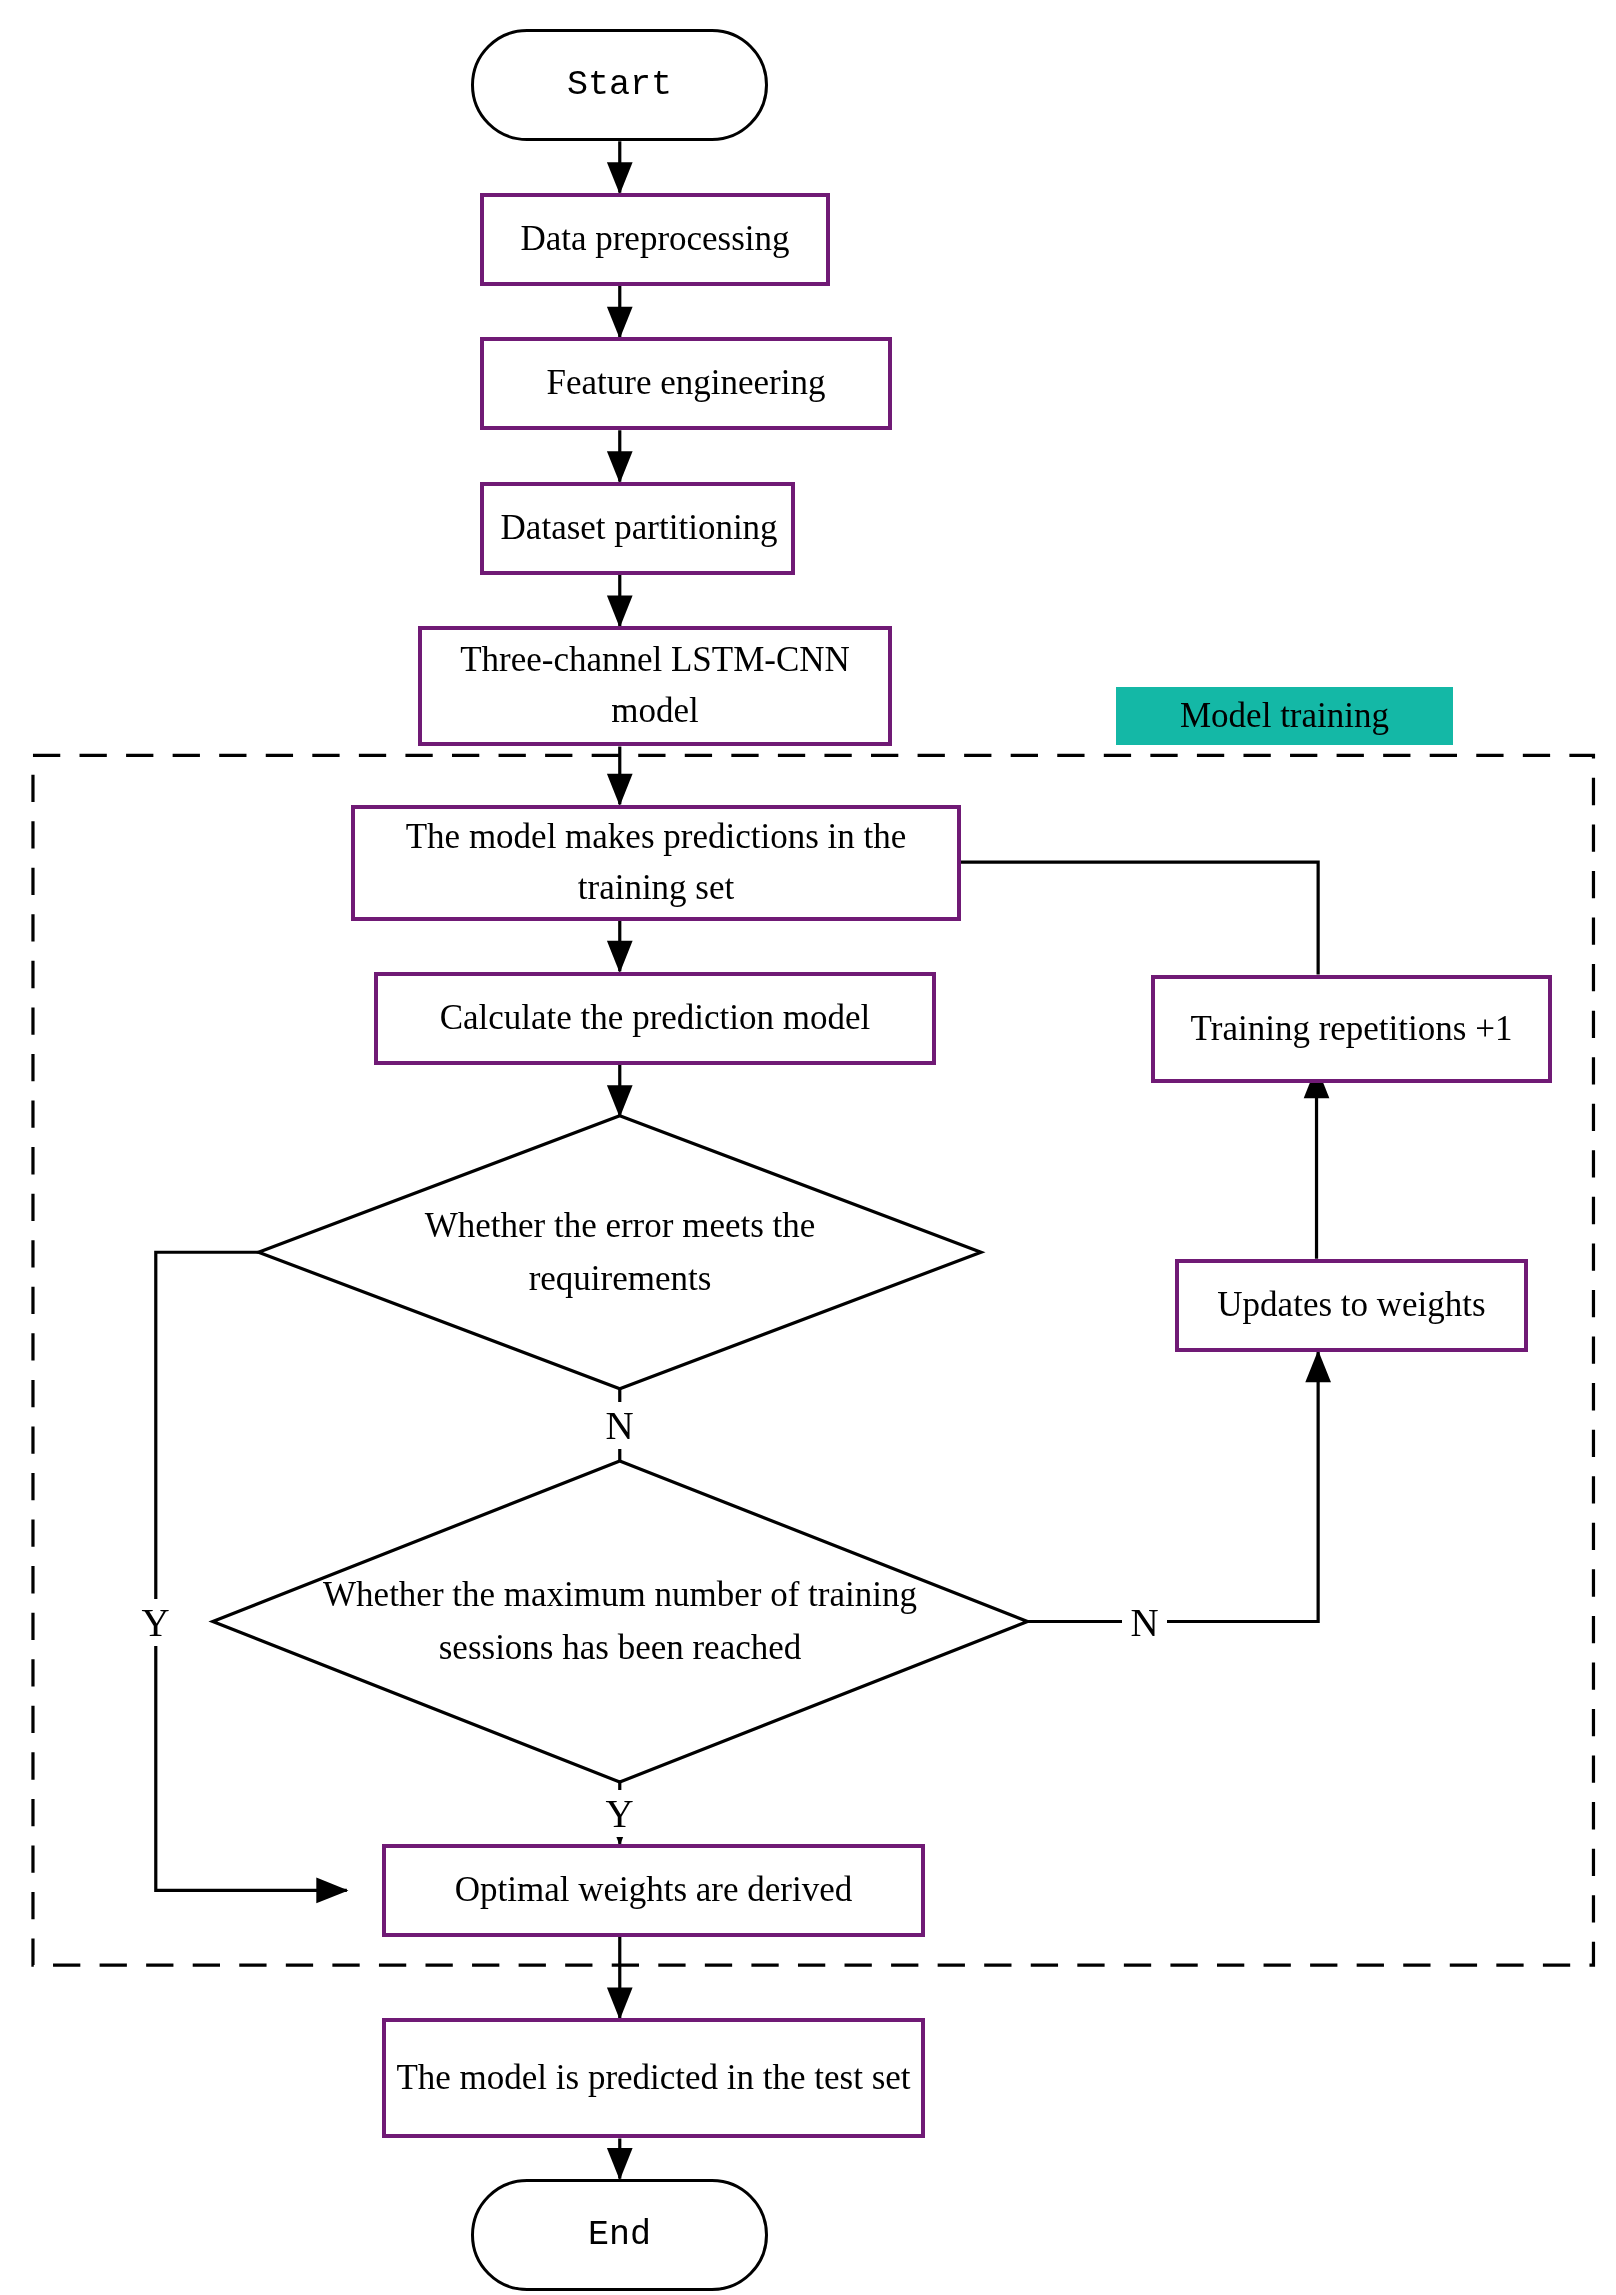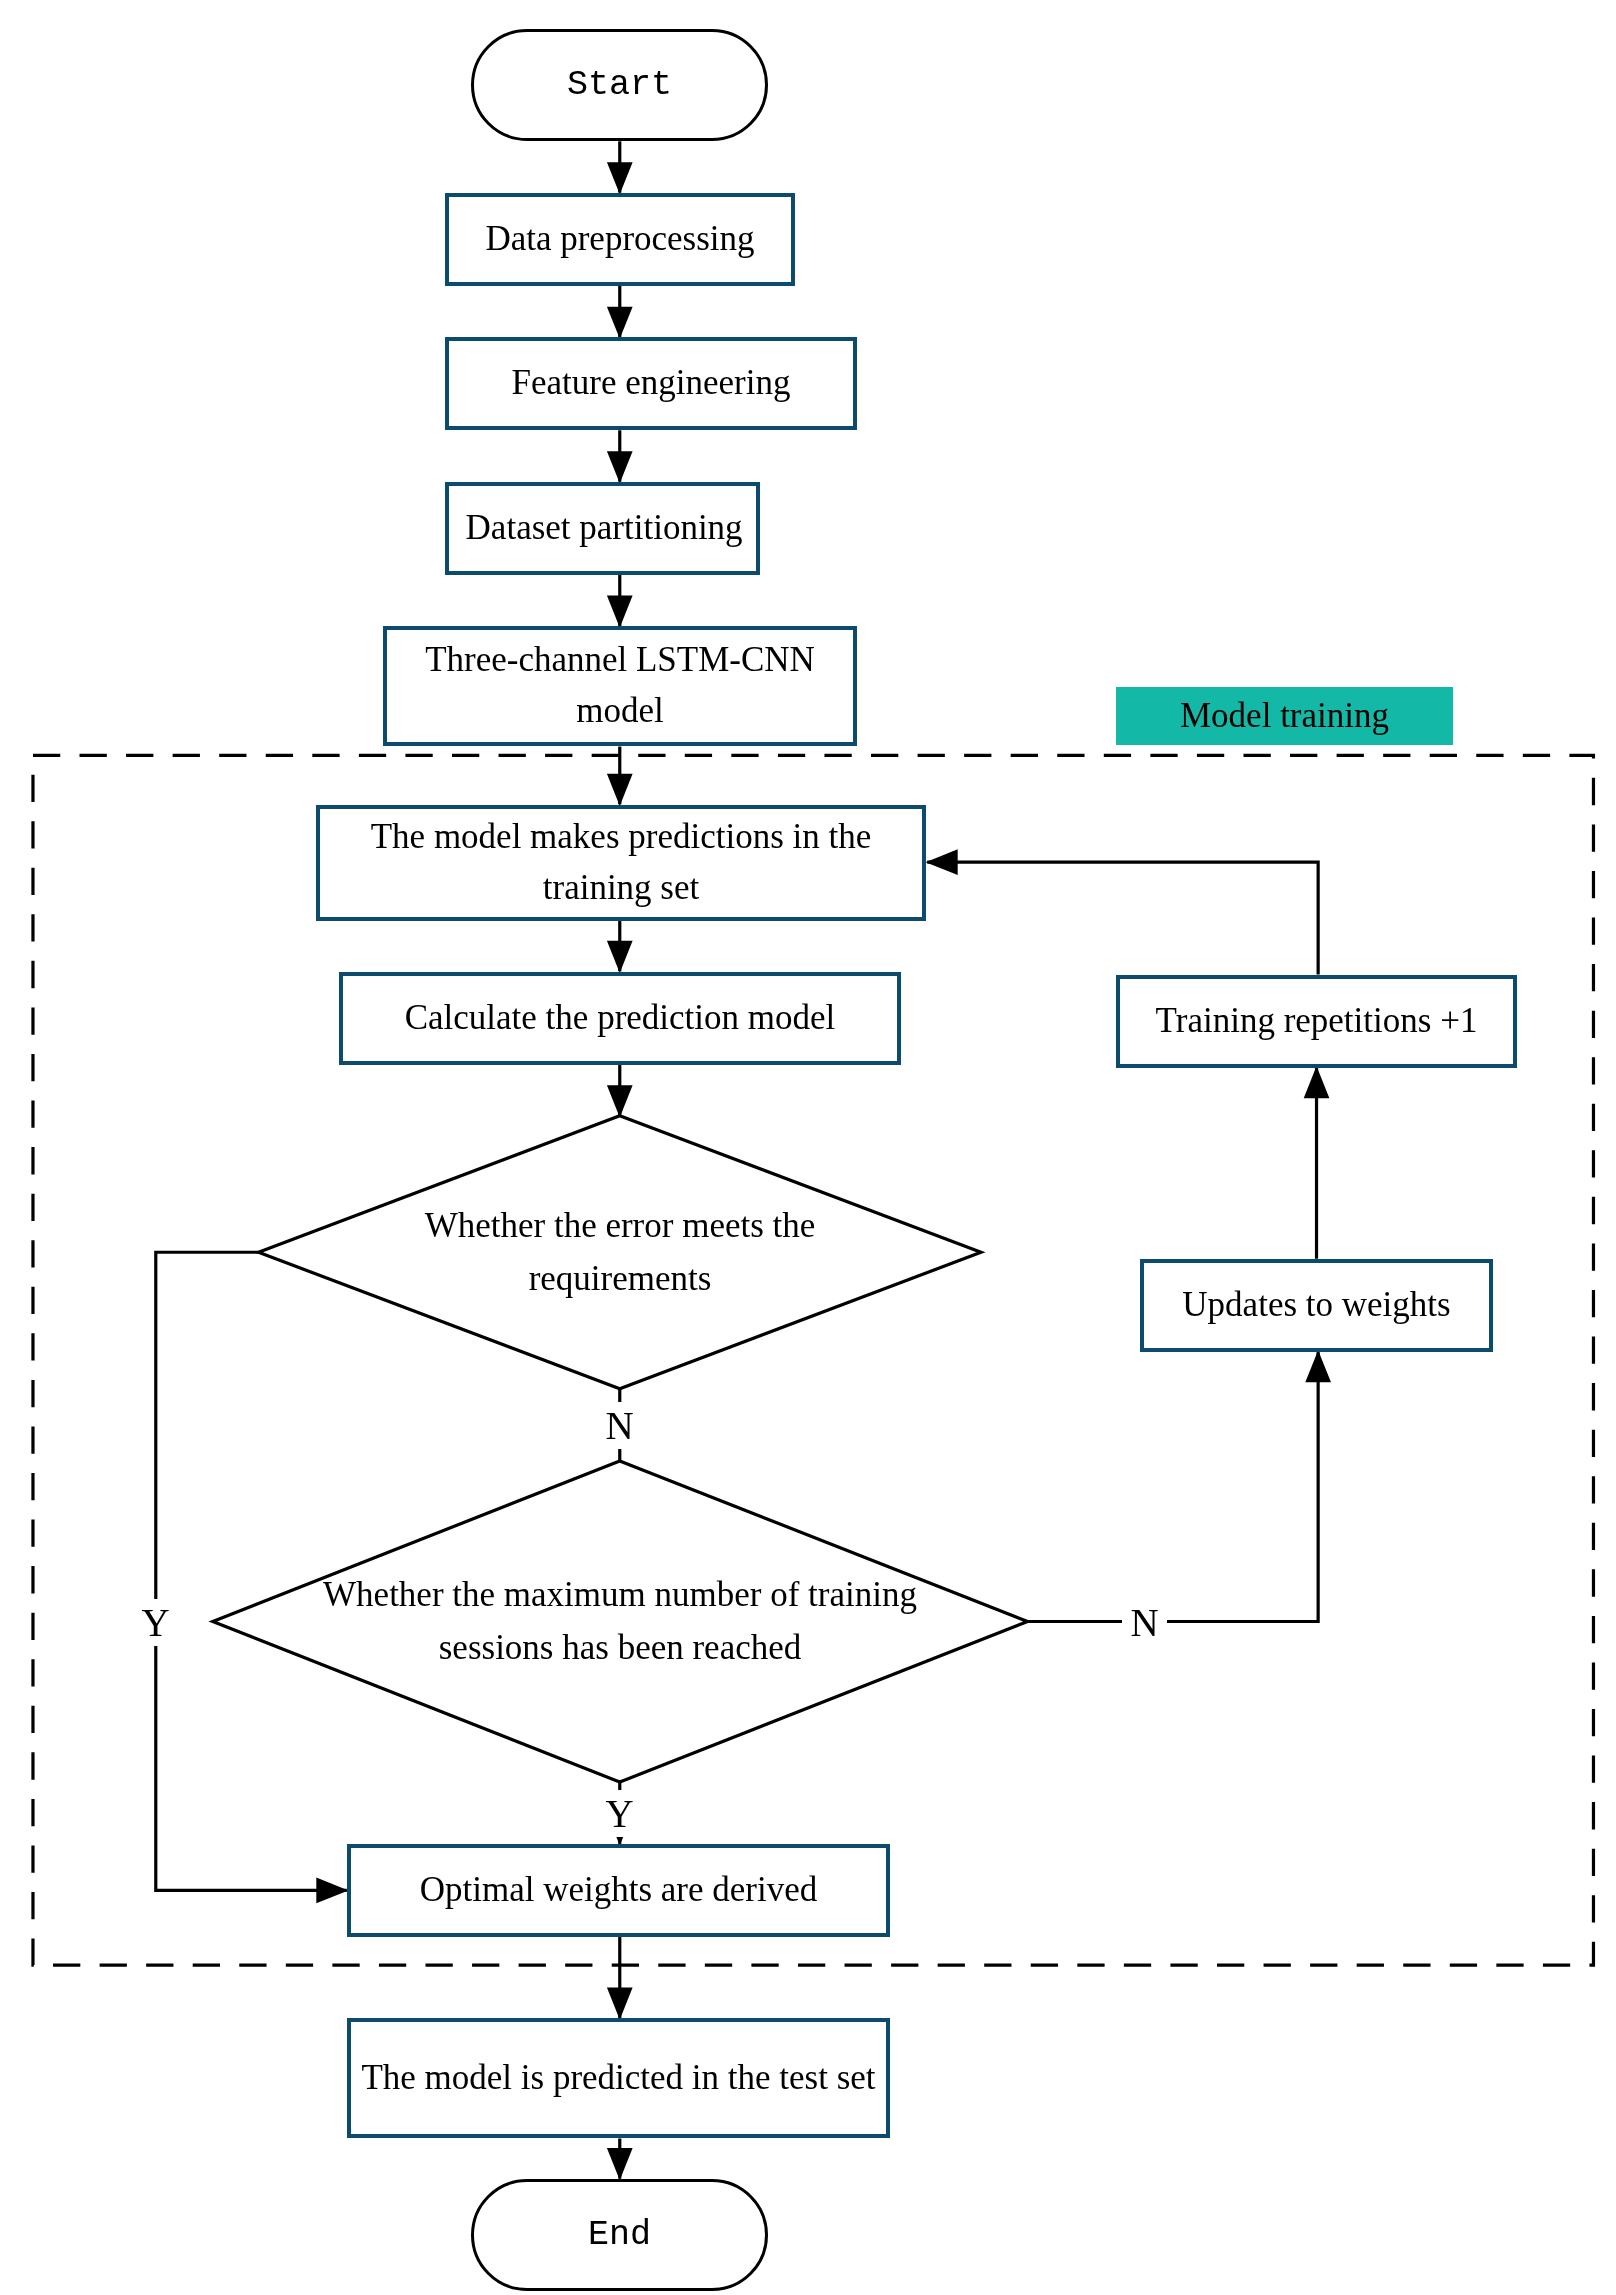--- a/index.html
+++ b/index.html
@@ -18,21 +18,21 @@
     display: flex;
     align-items: center;
     justify-content: center;
     text-align: center;
     font-size: 35px;
     line-height: 1.45;
     background: #ffffff;
     box-sizing: border-box;
     padding: 0 4.8px;
   }
-  .process { border: 4px solid #0c4a6e; }
+  .process { border: 4px solid #701a75; margin-left: 35px; }
   .terminator { border: 3.2px solid #000000; border-radius: 56px; font-family: Liberation Mono, monospace; }
   .diamond-text {
     position: absolute;
     display: flex;
     align-items: center;
     justify-content: center;
     text-align: center;
     font-size: 35px;
     line-height: 1.5;
     background: transparent;
@@ -103,21 +103,21 @@
   <div class="node process" style="left:445px; top:337px; width:412px; height:93px;">Feature engineering</div>
 
   <div class="node process" style="left:445px; top:482px; width:315px; height:93px;padding-left:8px;">Dataset partitioning</div>
 
   <div class="node process" style="left:383px; top:626px; width:474px; height:120px;">Three-channel LSTM-CNN model</div>
 
   <div class="node process" style="left:316px; top:805px; width:610px; height:116px;">The model makes predictions in the training set</div>
 
   <div class="node process" style="left:339px; top:972px; width:562px; height:93px;">Calculate the prediction model</div>
 
-  <div class="node process" style="left:1116px; top:975px; width:401px; height:93px;">Training repetitions +1</div>
+  <div class="node process" style="left:1116px; top:975px; width:401px; height:108px;">Training repetitions +1</div>
 
   <div class="node process" style="left:1140px; top:1259px; width:353px; height:93px;">Updates to weights</div>
 
   <div class="diamond-text" style="left:371px; top:1140px; width:498px; height:225px;">Whether the error meets the requirements</div>
 
   <div class="diamond-text" style="left:315px; top:1485px; width:610px; height:273px;">Whether the maximum number of training sessions has been reached</div>
 
   <div class="node process" style="left:347px; top:1844px; width:543px; height:93px;">Optimal weights are derived</div>
 
   <div class="node process" style="left:347px; top:2018px; width:543px; height:120px;">The model is predicted in the test set</div>

